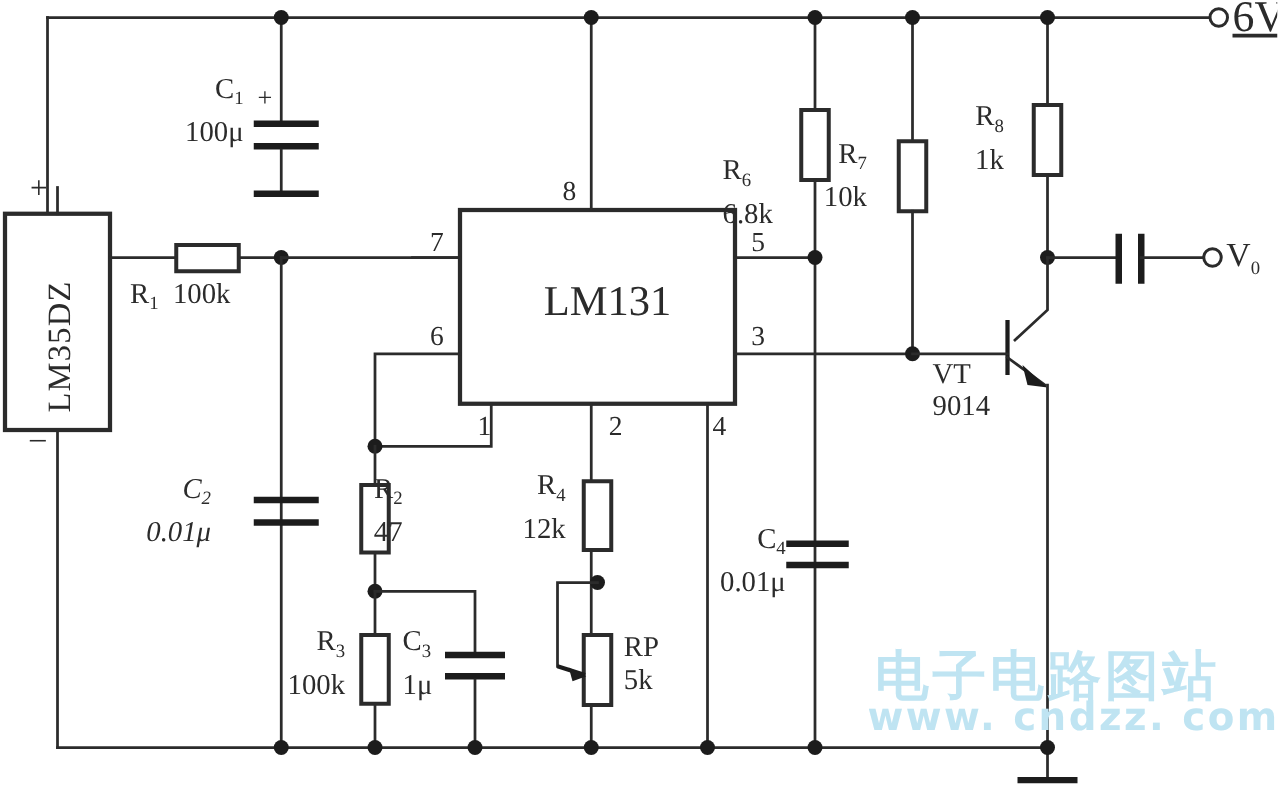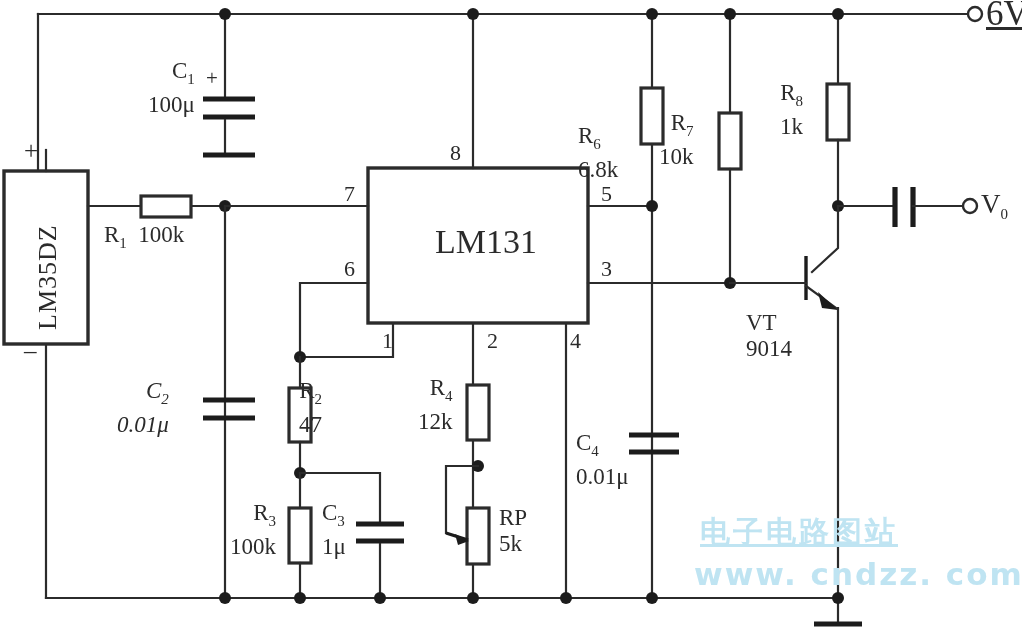--- a/index.html
+++ b/index.html
@@ -19,21 +19,21 @@
   .lbl{position:absolute;color:#2b2b2b;font-family:"Liberation Serif", serif;
        font-size:23px;line-height:25px;white-space:nowrap;}
   .lbl sub{font-size:15px;}
   .lbl.big{font-size:25px;}
   .lbl.pin{font-size:22px;}
   .lbl.two{line-height:26px;}
   .vert{position:absolute;transform:rotate(-90deg);transform-origin:left top;
         font-size:26px;letter-spacing:1px;color:#2b2b2b;white-space:nowrap;}
   .wm{position:absolute;color:#bfe4f2;font-family:"DejaVu Sans", sans-serif;
       font-weight:bold;white-space:nowrap;}
-  .wm1{font-size:30px;letter-spacing:3px;text-decoration:underline;}
+  .wm1{font-size:43px;letter-spacing:3px;}
   .wm2{font-size:31px;letter-spacing:2px;}
 </style>
 </head>
 <body>
 
 <div id="sheet">
 
   <svg id="circuit" viewBox="0 0 1022 632">
 
     <g>
@@ -243,42 +243,42 @@
   <div class="lbl two" style="left:418px; top:375px; text-align:right;">
     <span>R</span><sub>4</sub><br>
     <span>12k</span>
   </div>
 
   <div class="lbl two" style="left:499px; top:505px;">
     <span>RP</span><br>
     <span>5k</span>
   </div>
 
-  <div class="lbl two" style="left:576px; top:418px; text-align:left;margin-top:12px;">
+  <div class="lbl two" style="left:576px; top:418px; text-align:right;">
     <span>C</span><sub>4</sub><br>
     <span>0.01μ</span>
   </div>
 
   <div class="lbl two" style="left:578px; top:83px; text-align:left;margin-top:40px;">
     <span>R</span><sub>6</sub><br>
     <span>6.8k</span>
   </div>
 
   <div class="lbl two" style="left:659px; top:110px; text-align:right;">
     <span>R</span><sub>7</sub><br>
     <span>10k</span>
   </div>
 
   <div class="lbl two" style="left:780px; top:80px; text-align:right;">
     <span>R</span><sub>8</sub><br>
     <span>1k</span>
   </div>
 
 
-  <div class="lbl two" style="left:746px; top:286px;margin-top:24px;">
+  <div class="lbl two" style="left:746px; top:286px;">
     <span>VT</span><br>
     <span>9014</span>
   </div>
 
   <div class="lbl" style="left:986px; top:1px; font-size:35px;text-decoration:underline;">6V</div>
   <div class="lbl" style="left:981px; top:192px; font-size:27px;">
     <span>V</span><sub>0</sub>
   </div>
 
   <div class="wm wm1" style="left:700px; top:512px;">电子电路图站</div>

